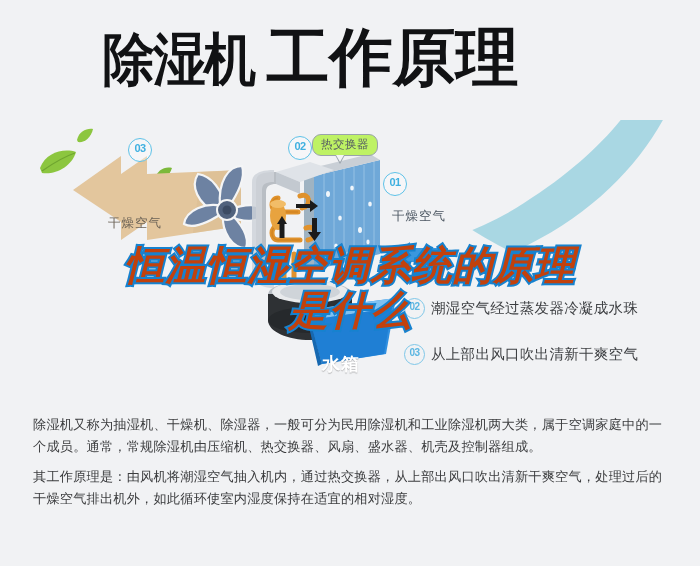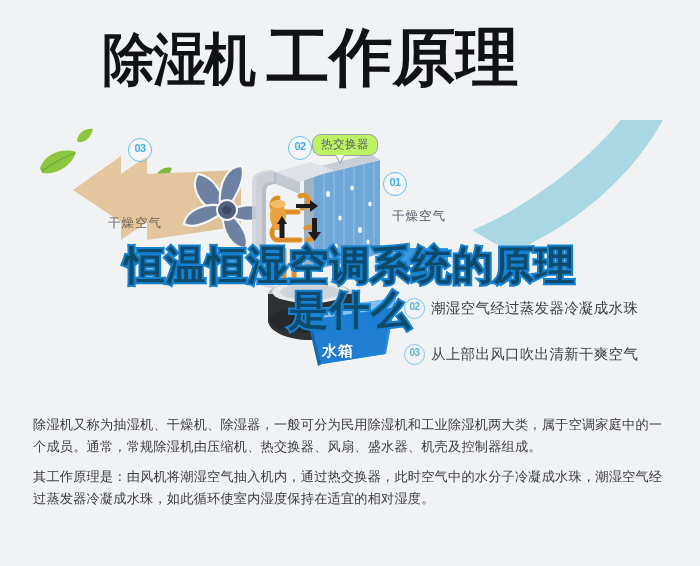--- a/index.html
+++ b/index.html
@@ -135,23 +135,23 @@
     width: 0; height: 0;
     border-left: 4px solid transparent;
     border-right: 4px solid transparent;
     border-top: 7px solid #f4f5f6;
     z-index: 2;
   }
 
   
   .tank-word {
     position: absolute;
-    left: 322px; top: 222px;
+    left: 322px; top: 232px;
     color: #ffffff;
-    font-size: 15px;
+    font-size: 18px;
     font-weight: 700;
     letter-spacing: 1px;
     text-shadow: 0 1px 1px rgba(0,0,0,0.25);
   }
 
   
   .legend {
     position: absolute;
     left: 404px;
     width: 290px;
@@ -187,21 +187,22 @@
     position: absolute;
     left: 0; top: 243px;
     width: 700px;
     text-align: center;
     pointer-events: none;
     z-index: 40;
   }
   .overlay-line {
     font-size: 40px;
     font-weight: 700;
-    color: #0c4a6e;
+    font-style: italic;
+    color: #c2410c;
     letter-spacing: 1px;
     line-height: 45px;
     -webkit-text-stroke: 4px #1682cf;
     paint-order: stroke fill;
     white-space: nowrap;
   }
   .overlay-line.l2 { }
 
   
   .body-copy {
@@ -362,16 +363,16 @@
 
   </div>
 
   <div class="overlay">
     <div class="overlay-line l1">恒温恒湿空调系统的原理</div>
     <div class="overlay-line l2">是什么</div>
   </div>
 
   <div class="body-copy">
     <p>除湿机又称为抽湿机、干燥机、除湿器，一般可分为民用除湿机和工业除湿机两大类，属于空调家庭中的一个成员。通常，常规除湿机由压缩机、热交换器、风扇、盛水器、机壳及控制器组成。</p>
-    <p>其工作原理是：由风机将潮湿空气抽入机内，通过热交换器，此时空气中的水分子冷凝成水珠，潮湿空气经过蒸发器冷凝成水珠，如此循环使室内湿度保持在适宜的相对湿度。</p>
+    <p>其工作原理是：由风机将潮湿空气抽入机内，通过热交换器，从上部出风口吹出清新干爽空气，处理过后的干燥空气排出机外，如此循环使室内湿度保持在适宜的相对湿度。</p>
   </div>
 
 </div>
 
 </body></html>

